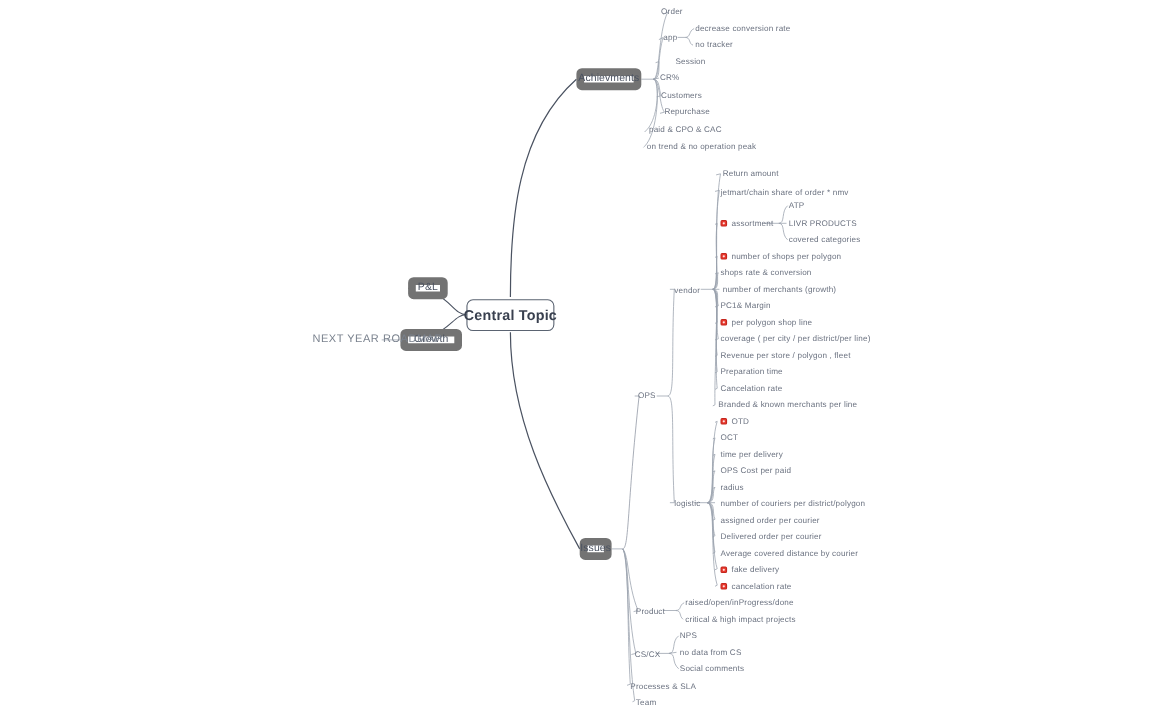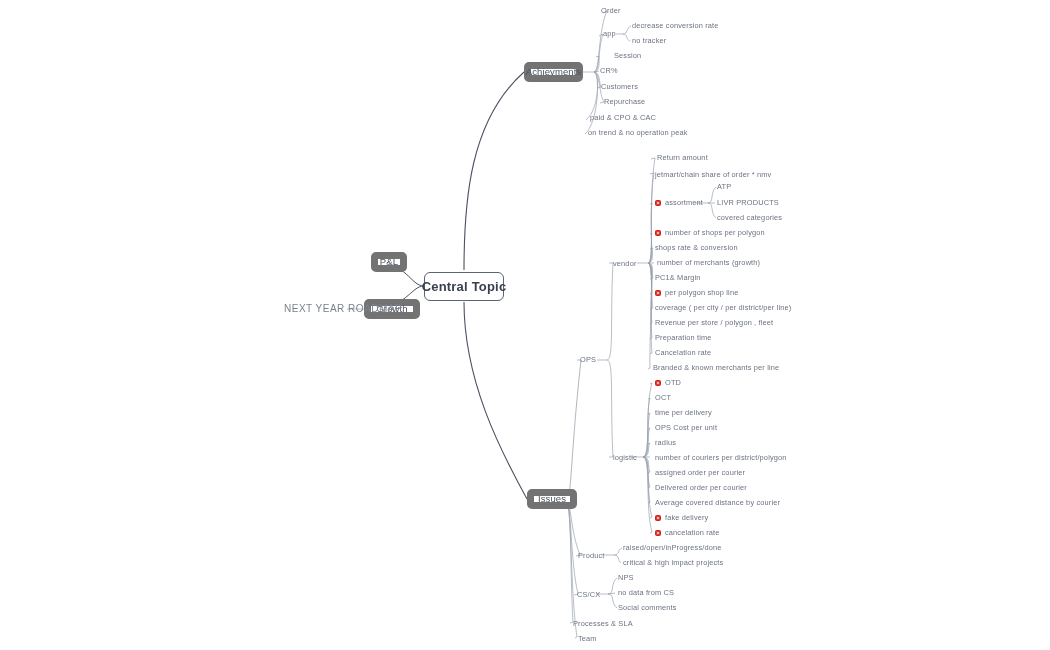--- a/index.html
+++ b/index.html
@@ -240,21 +240,21 @@
   </div>
 
   <div class="node leaf roadmap" style="left:284px; top:304px;">
     <span>NEXT YEAR ROADMAP</span>
   </div>
 
   <div class="node box lvl1" style="left:524px; top:62px; width:59px; height:20px;">
     <span>Achievments</span>
   </div>
 
-  <div class="node box lvl1" style="left:527px; top:489px; width:50px; height:20px;">
+  <div class="node box lvl1" style="left:527px; top:489px; width:29px; height:20px;">
     <span>Issues</span>
   </div>
 
   <div class="node leaf" style="left:601px; top:6px;">
     <span>Order</span>
   </div>
   <div class="node leaf" style="left:603px; top:29px;">
     <span>app</span>
   </div>
   <div class="node leaf" style="left:600px; top:51px;padding-left:14px;">
@@ -363,21 +363,21 @@
     <span class="badge"></span>
     <span>OTD</span>
   </div>
   <div class="node leaf" style="left:655px; top:393px;">
     <span>OCT</span>
   </div>
   <div class="node leaf" style="left:655px; top:408px;">
     <span>time per delivery</span>
   </div>
   <div class="node leaf" style="left:655px; top:423px;">
-    <span>OPS Cost per unit</span>
+    <span>OPS Cost per paid</span>
   </div>
   <div class="node leaf" style="left:655px; top:438px;">
     <span>radius</span>
   </div>
   <div class="node leaf" style="left:655px; top:453px;">
     <span>number of couriers per district/polygon</span>
   </div>
   <div class="node leaf" style="left:655px; top:468px;">
     <span>assigned order per courier</span>
   </div>

